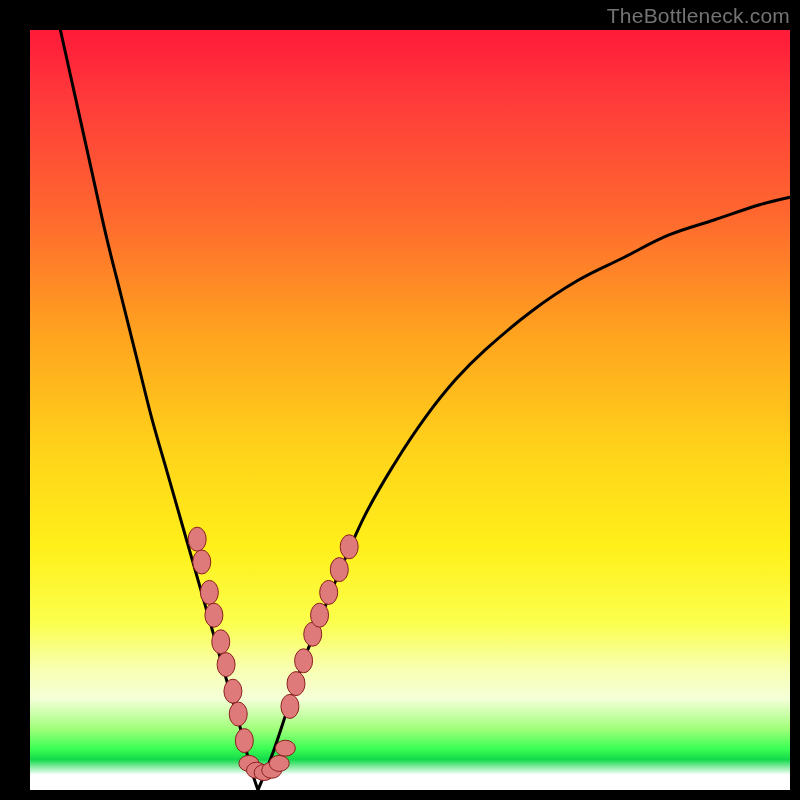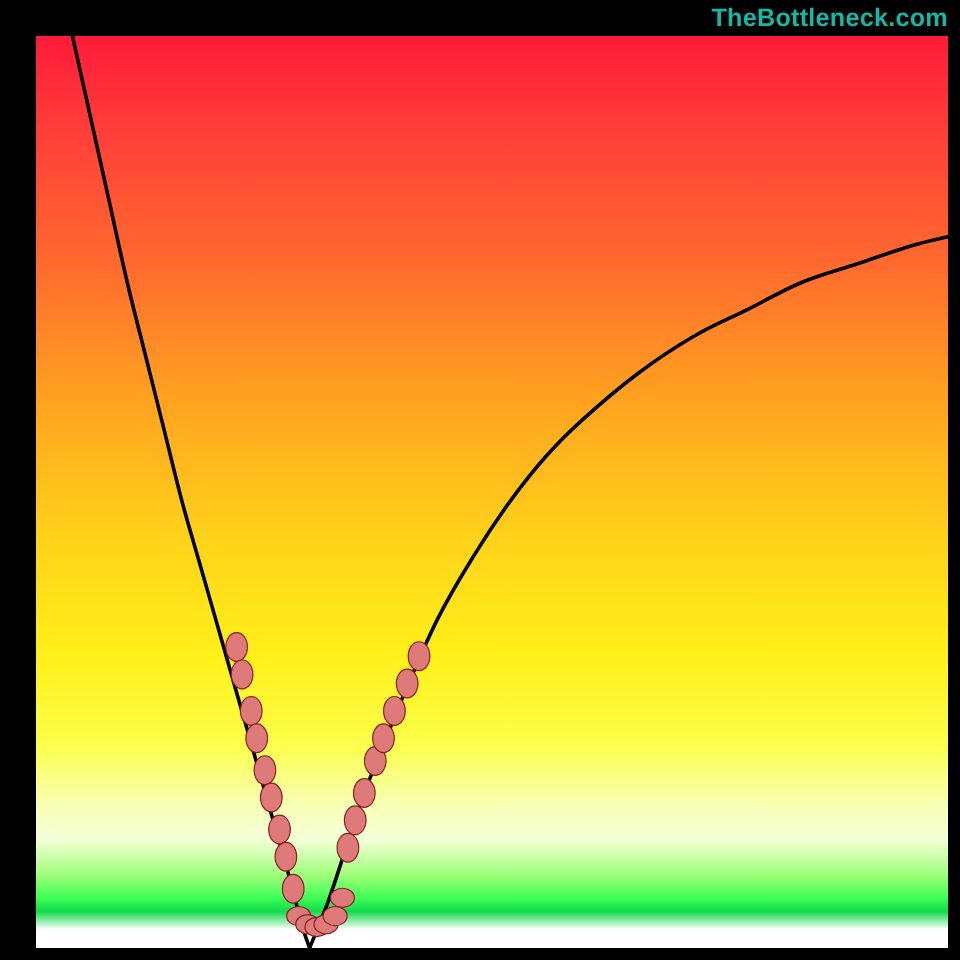--- a/index.html
+++ b/index.html
@@ -39,23 +39,23 @@
       #3dff55 94.5%,
       #14d94a 96%,
       #ffffff 98%,
       #ffffff 100%
     );
   }
   .watermark {
     position: absolute;
     top: 4px;
     right: 10px;
-    color: #14b8a6;
+    color: #737373;
     font-size: 21px;
-    font-weight: 700;
+    font-weight: 400;
     letter-spacing: 0.2px;
     pointer-events: none;
     z-index: 5;
   }
   svg.curves {
     position: absolute;
     left: 0;
     top: 0;
     width: 760px;
     height: 760px;

